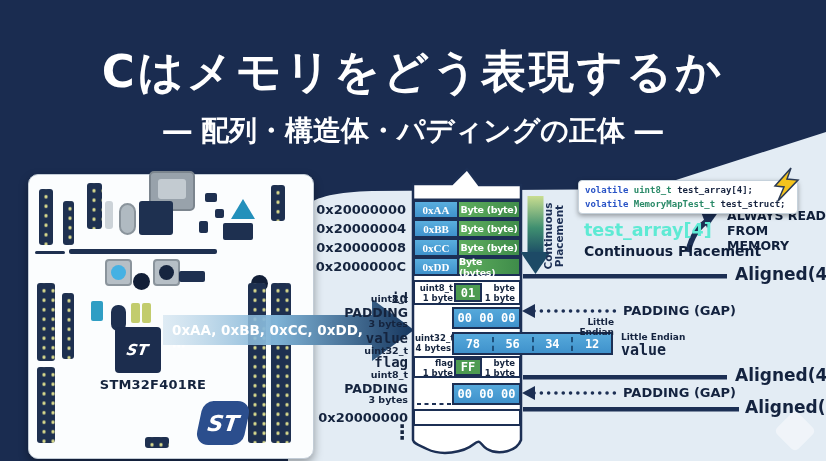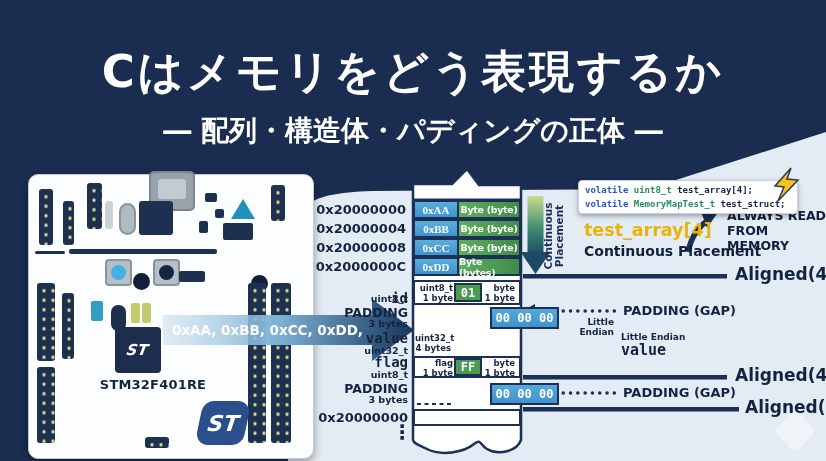--- a/index.html
+++ b/index.html
@@ -30,35 +30,35 @@
   .stlogo{background:#2b4e8d;border-radius:10px 14px 10px 14px;transform:skewX(-12deg);
           display:flex;align-items:center;justify-content:center;}
   .stlogo span{color:#fff;font-style:italic;font-weight:bold;font-size:22px;transform:skewX(4deg);}
   .tri{width:0;height:0;border-left:12px solid transparent;border-right:12px solid transparent;border-bottom:20px solid #2390bb;}
 
   
   .cell{box-sizing:border-box;border:2px solid #1c2f54;color:#fff;display:flex;align-items:center;justify-content:center;}
   .vcell{background:linear-gradient(180deg,#5aaede,#3f92cc);font-family:Liberation Serif, serif;font-weight:bold;font-size:11px;}
   .tcell{background:linear-gradient(90deg,#5fae5e,#3f8c4a);font-weight:bold;font-size:9.5px;letter-spacing:-.3px;}
   .gcell{background:#4d9b51;font-family:"DejaVu Sans Mono",monospace;font-weight:bold;font-size:12px;}
-  .bcell{background:linear-gradient(180deg,#56a9db,#3f92cc);font-family:"DejaVu Sans Mono",monospace;font-weight:bold;font-size:12px;margin-left:38px;}
+  .bcell{background:linear-gradient(180deg,#56a9db,#3f92cc);font-family:"DejaVu Sans Mono",monospace;font-weight:bold;font-size:12px;}
   .rowbox{box-sizing:border-box;border:2px solid #1c2f54;background:#fff;}
   .minitxt{font-size:8.5px;font-weight:bold;color:#15243e;line-height:9.5px;text-align:right;}
   .addr{color:#15243e;font-weight:bold;font-size:13px;text-align:right;}
   .lname{color:#15243e;font-weight:bold;font-family:"DejaVu Sans Mono",monospace;font-size:14px;text-align:right;line-height:13px;}
   .lpad{color:#15243e;font-weight:bold;font-size:12.5px;text-align:right;line-height:13px;}
   .ltype{color:#15243e;font-size:9.5px;font-weight:bold;text-align:right;line-height:11px;}
   .valbar{display:flex;}
   .valbar span{flex:1;display:flex;align-items:center;justify-content:center;border-right:2px dashed #1d507c;}
   .valbar span:last-child{border-right:none;}
   .aligned{color:#14233f;font-weight:bold;font-size:17px;}
   .gaplbl{color:#14233f;font-weight:bold;font-size:13px;}
   .lelbl{color:#14233f;font-weight:bold;font-size:9px;}
   .vallbl{color:#14233f;font-weight:bold;font-family:"DejaVu Sans Mono",monospace;font-size:15px;}
-  .bigann{color:#eab308;font-weight:bold;font-size:17.5px;}
+  .bigann{color:#5eead4;font-weight:bold;font-size:17.5px;}
   .capann{color:#101f3a;font-weight:bold;font-size:14px;}
   .readann{color:#101f3a;font-weight:bold;font-size:12.5px;line-height:15px;}
   .vert{transform:rotate(-90deg);color:#1c2f54;font-weight:bold;font-size:10.5px;line-height:11px;text-align:center;}
   .arrowtxt{color:#fff;font-weight:bold;font-size:13.5px;}
   .dots3{color:#15243e;font-weight:bold;font-size:20px;}
 
   
   .codebox{left:578px;top:180px;width:220px;height:34px;background:#fff;border:1px solid #c6d2dc;border-radius:4px;
            box-shadow:0 2px 5px rgba(0,0,0,.35);padding:3px 6px;box-sizing:border-box;
            font-family:"DejaVu Sans Mono","Liberation Mono",monospace;font-size:9px;font-weight:bold;line-height:13.5px;color:#16233f;white-space:nowrap;}
@@ -192,20 +192,26 @@
       <span>1 byte</span>
     </div>
   </div>
 
   <div class="abs cell bcell" style="left:452px;top:307px;width:69px;height:22px;">00 00 00</div>
 
   <div class="abs minitxt" style="left:415px;top:334px;width:36px;">
     <span>uint32_t</span><br>
     <span>4 bytes</span>
   </div>
+  <div class="abs cell bcell valbar" style="left:452px;top:332px;width:161px;height:23px;">
+    <span>78</span>
+    <span>56</span>
+    <span>34</span>
+    <span>12</span>
+  </div>
 
   <div class="abs rowbox" style="left:413px;top:356px;width:108px;height:22px;">
     <div class="abs minitxt" style="left:2px;top:1px;width:36px;">
       <span>flag</span><br>
       <span>1 byte</span>
     </div>
     <div class="abs cell gcell" style="left:39px;top:0px;width:28px;height:18px;">FF</div>
     <div class="abs minitxt" style="right:4px;top:1px;width:36px;">
       <span>byte</span><br>
       <span>1 byte</span>

